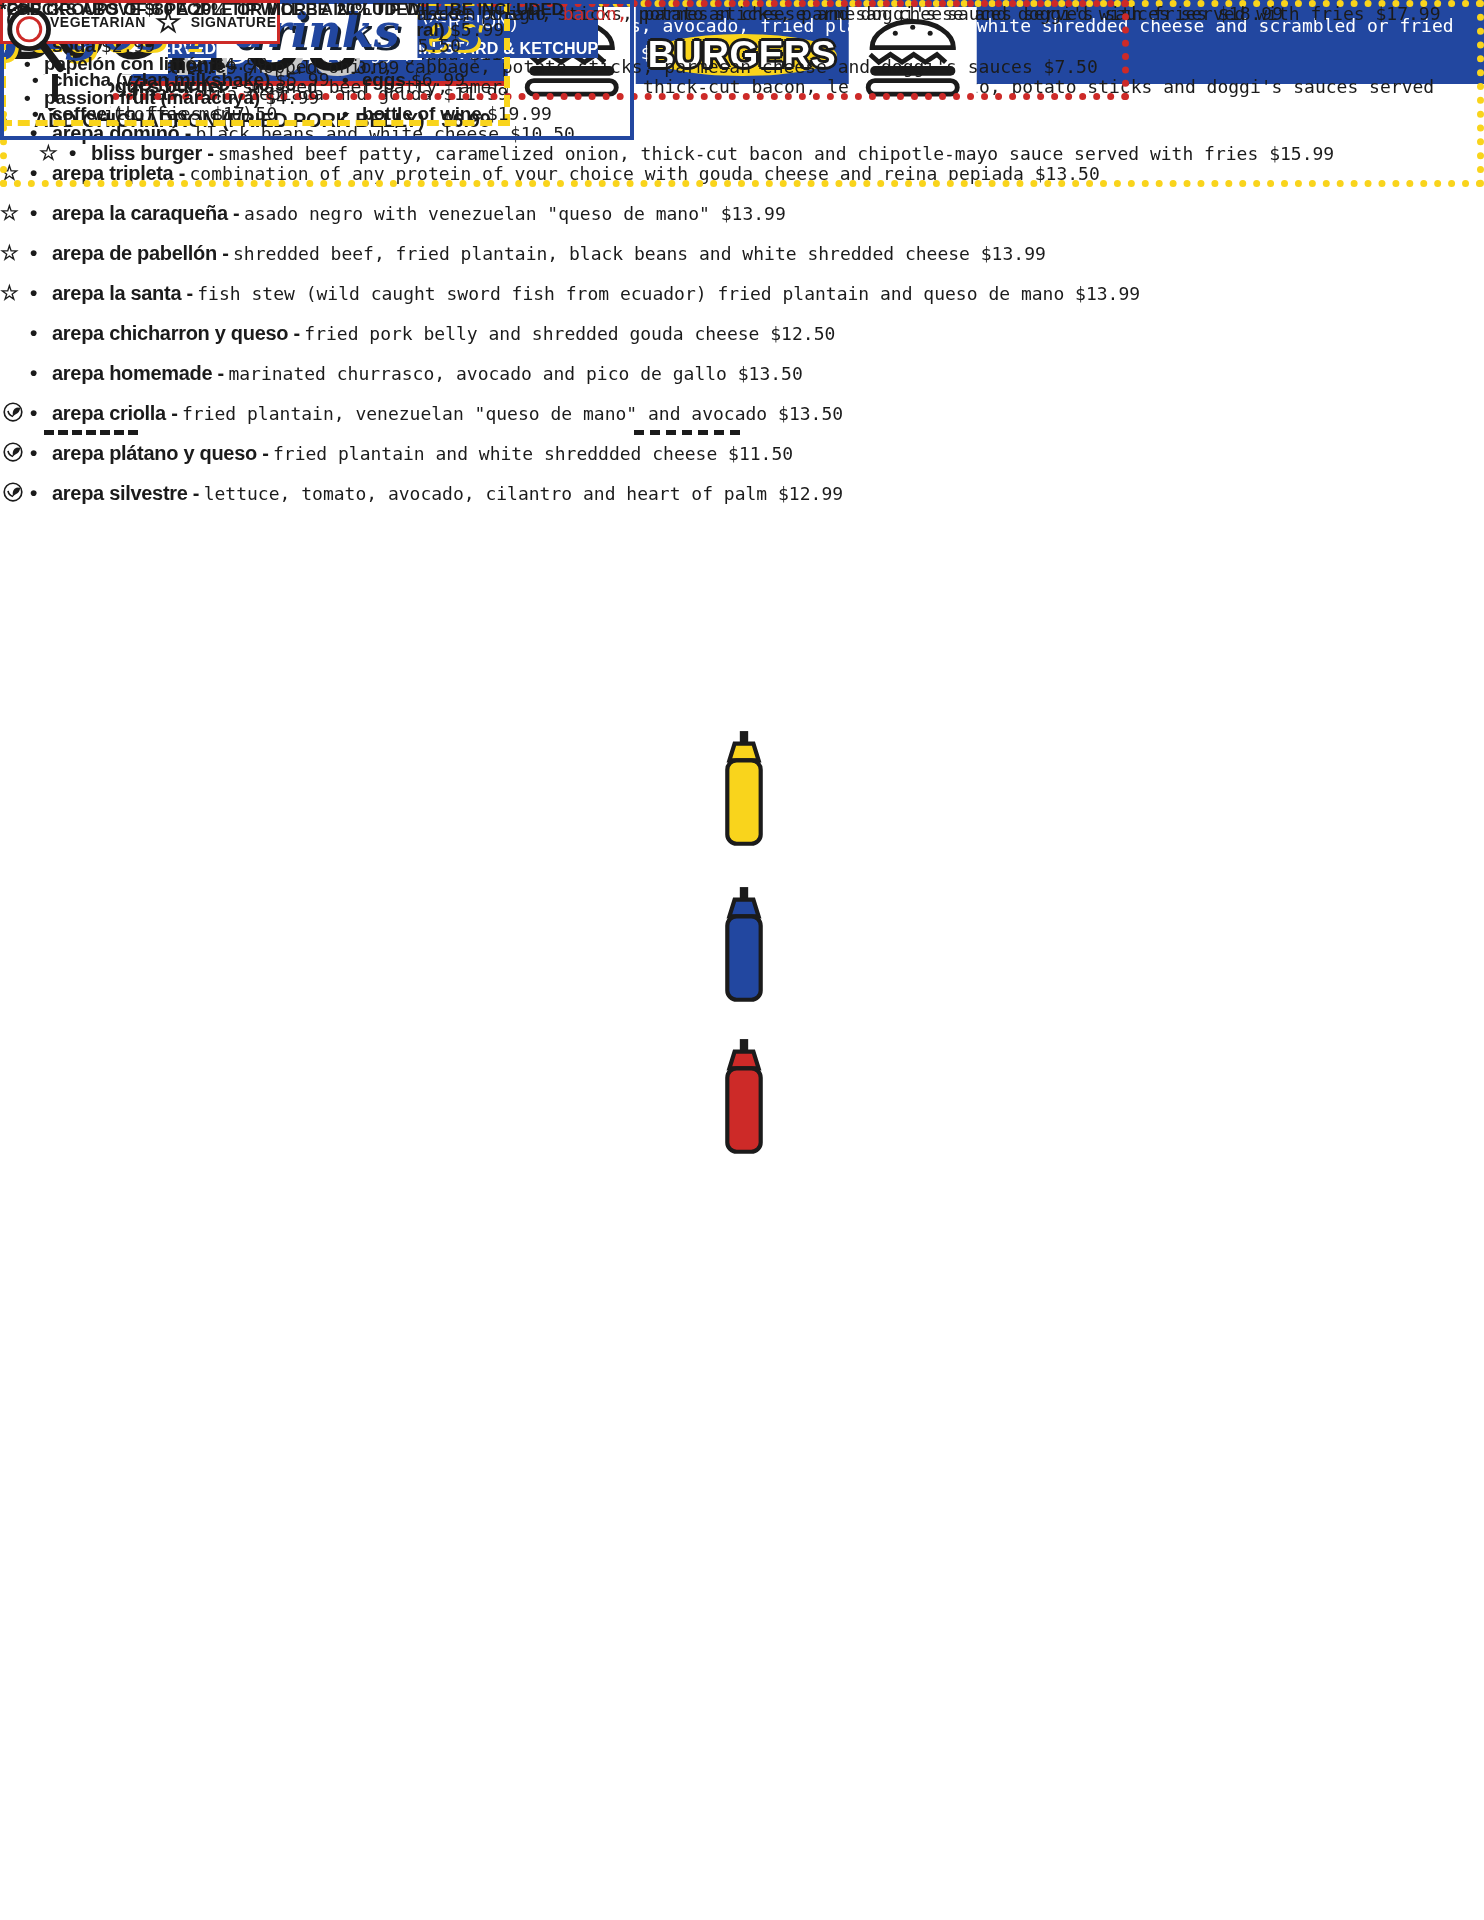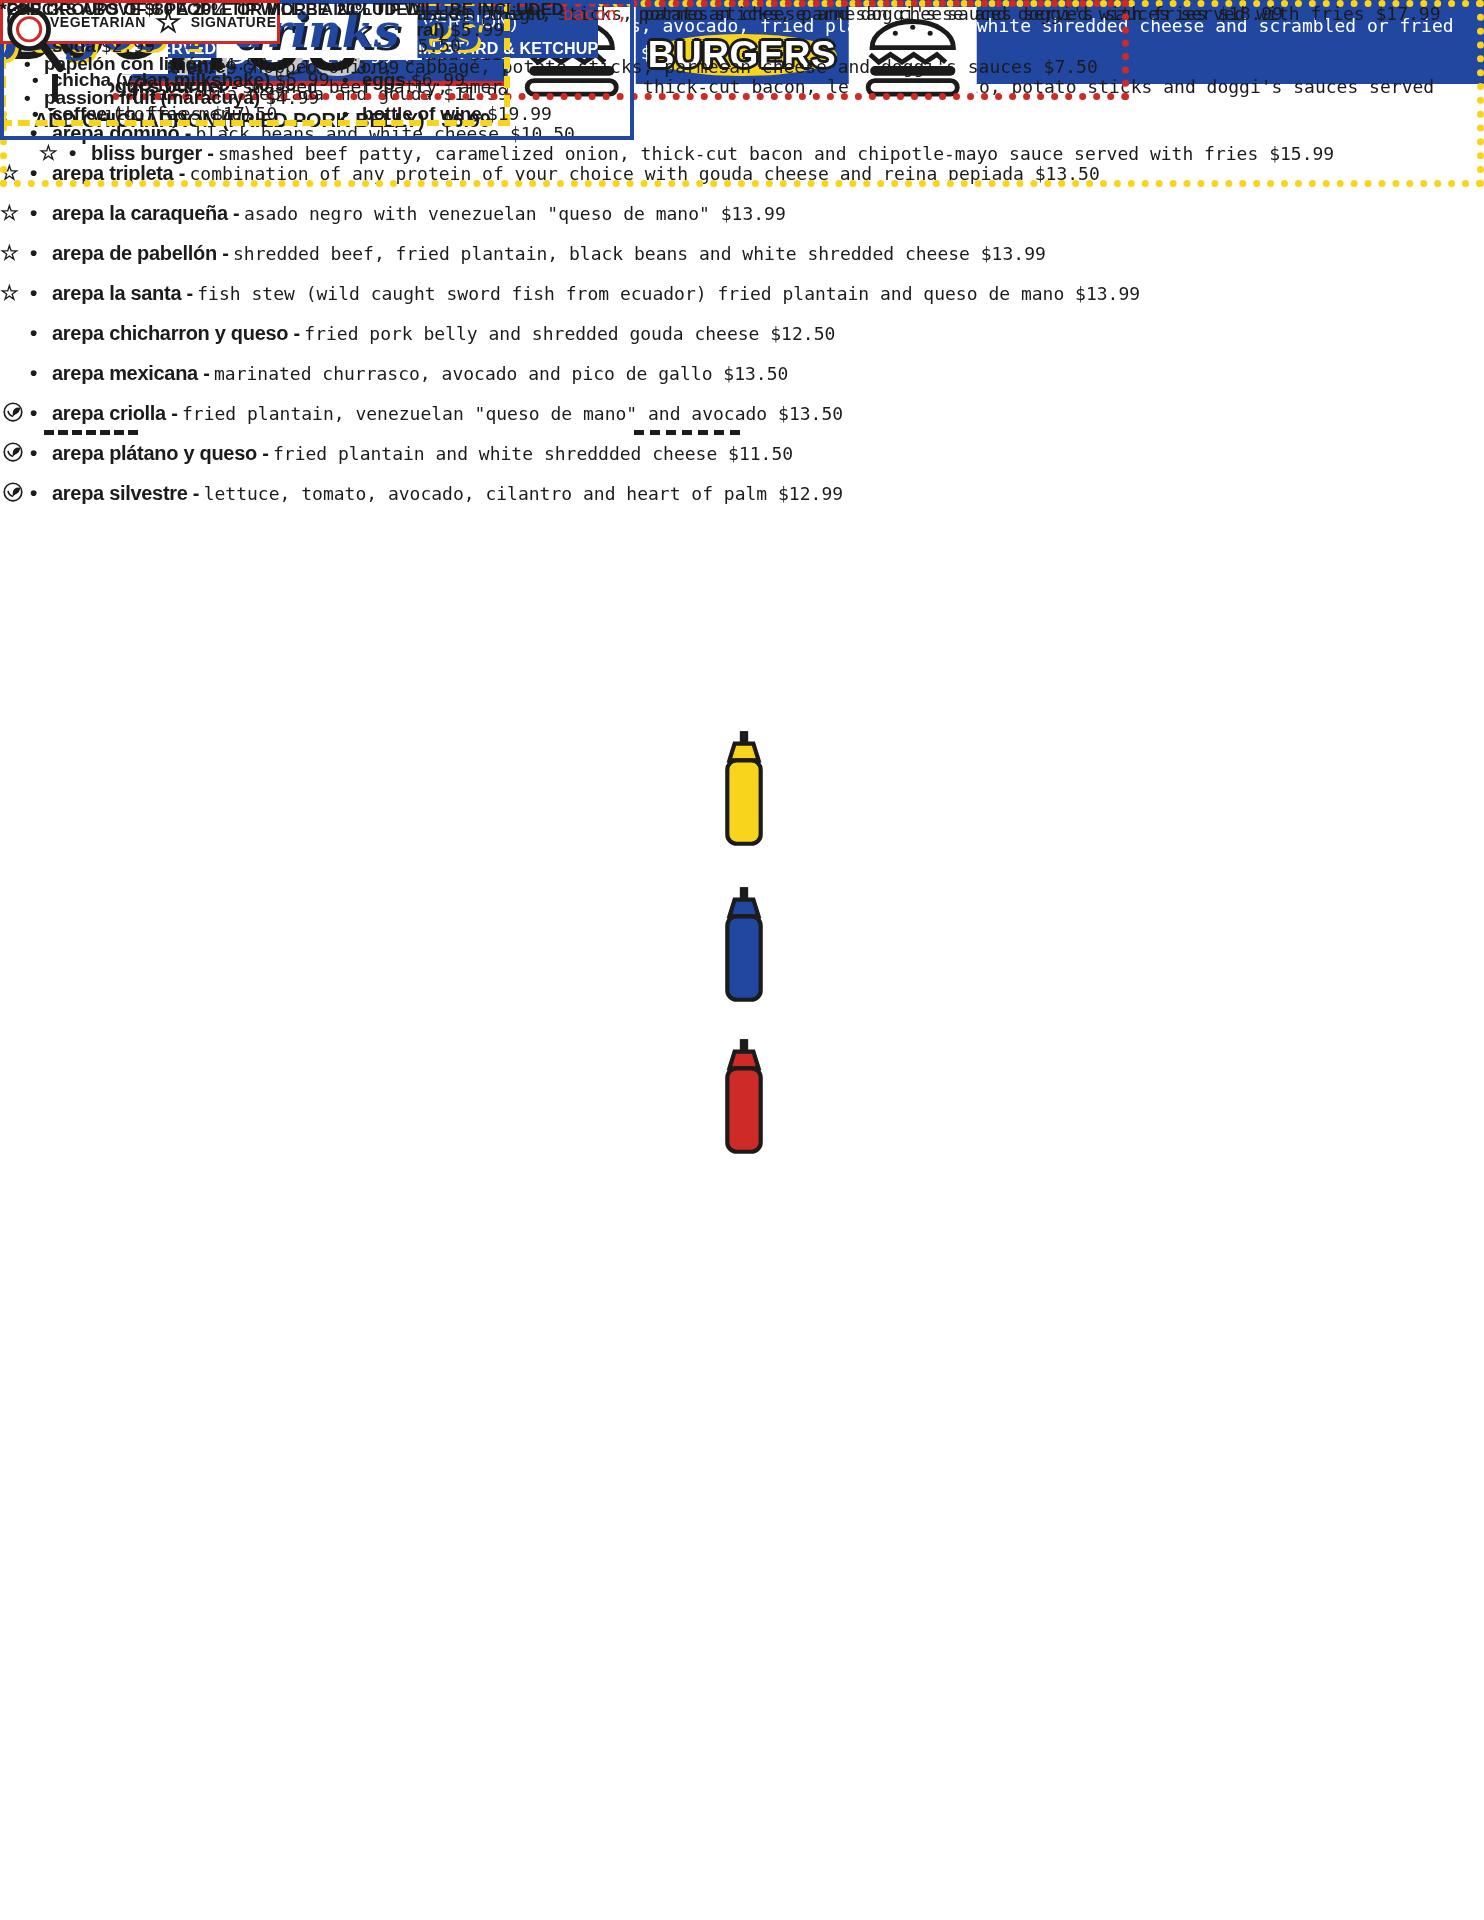--- a/index.html
+++ b/index.html
@@ -182,21 +182,21 @@
 <div class="abs arepas-list">
   <div class="mi"><span class="pre"></span><span class="dot">•</span><span class="nm">arepa pelua -</span> <span class="ds">shredded beef and gouda $11.99</span></div>
   <div class="mi"><span class="pre"></span><span class="dot">•</span><span class="nm">arepa catira -</span> <span class="ds">shredded chicken and gouda $11.99</span></div>
   <div class="mi"><span class="pre"></span><span class="dot">•</span><span class="nm">arepa sifrina -</span> <span class="ds">reina pepiada and gouda $11.99</span></div>
   <div class="mi"><span class="pre"></span><span class="dot">•</span><span class="nm">arepa dominó -</span> <span class="ds">black beans and white cheese $10.50</span></div>
   <div class="mi"><span class="pre">☆</span><span class="dot">•</span><span class="nm">arepa tripleta -</span> <span class="ds">combination of any protein of your choice with gouda cheese and reina pepiada $13.50</span></div>
   <div class="mi"><span class="pre">☆</span><span class="dot">•</span><span class="nm">arepa la caraqueña -</span> <span class="ds">asado negro with venezuelan "queso de mano" $13.99</span></div>
   <div class="mi"><span class="pre">☆</span><span class="dot">•</span><span class="nm">arepa de pabellón -</span> <span class="ds">shredded beef, fried plantain, black beans and white shredded cheese $13.99</span></div>
   <div class="mi"><span class="pre">☆</span><span class="dot">•</span><span class="nm">arepa la santa -</span> <span class="ds">fish stew (wild caught sword fish from ecuador) fried plantain and queso de mano $13.99</span></div>
   <div class="mi"><span class="pre"></span><span class="dot">•</span><span class="nm">arepa chicharron y queso -</span> <span class="ds">fried pork belly and shredded gouda cheese $12.50</span></div>
-  <div class="mi"><span class="pre"></span><span class="dot">•</span><span class="nm">arepa mexicana -</span> <span class="ds">marinated churrasco, avocado and pico de gallo $13.50</span></div>
+  <div class="mi"><span class="pre"></span><span class="dot">•</span><span class="nm">arepa homemade -</span> <span class="ds">marinated churrasco, avocado and pico de gallo $13.50</span></div>
   <div class="mi"><span class="pre"><svg class="veg-ic" viewBox="0 0 40 40">
           <circle cx="20" cy="20" r="16" fill="#fff" stroke="#1b1b1b" stroke-width="3"></circle>
           <path d="M20 28 q-2 -9 3 -14 q6 -4 10 -1 q-1 8 -8 11 q-3 2 -5 4z" fill="#1b1b1b"></path>
           <path d="M20 28 q-8 -2 -9 -10" stroke="#1b1b1b" stroke-width="3" fill="none"></path>
         </svg></span><span class="dot">•</span><span class="nm">arepa criolla -</span> <span class="ds">fried plantain, venezuelan "queso de mano" and avocado $13.50</span></div>
   <div class="mi"><span class="pre"><svg class="veg-ic" viewBox="0 0 40 40">
           <circle cx="20" cy="20" r="16" fill="#fff" stroke="#1b1b1b" stroke-width="3"></circle>
           <path d="M20 28 q-2 -9 3 -14 q6 -4 10 -1 q-1 8 -8 11 q-3 2 -5 4z" fill="#1b1b1b"></path>
           <path d="M20 28 q-8 -2 -9 -10" stroke="#1b1b1b" stroke-width="3" fill="none"></path>
         </svg></span><span class="dot">•</span><span class="nm">arepa plátano y queso -</span> <span class="ds">fried plantain and white shreddded cheese $11.50</span></div>

